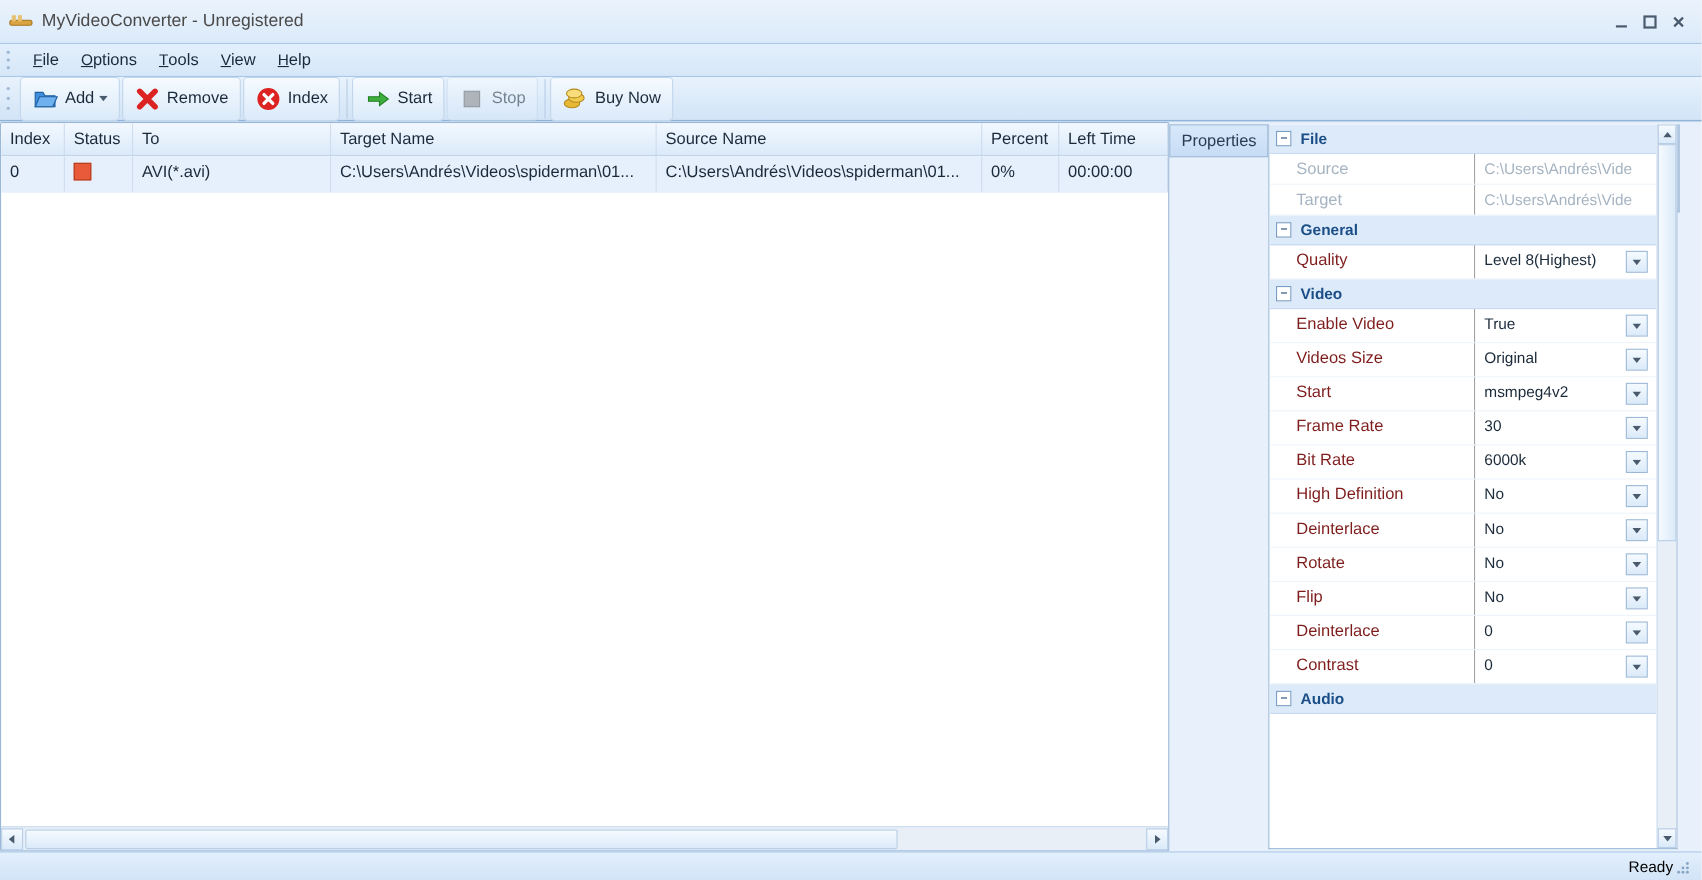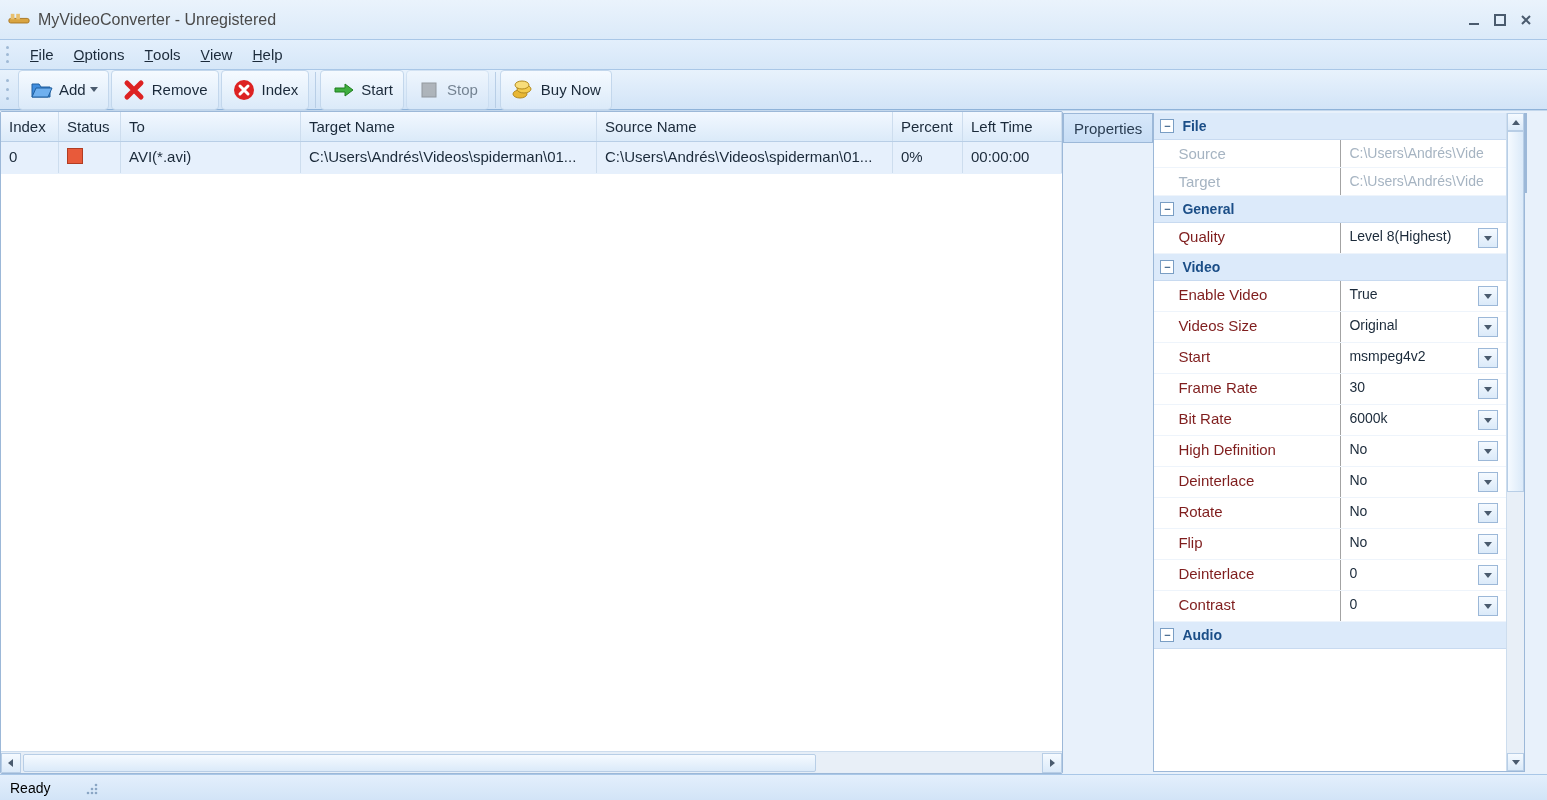--- a/index.html
+++ b/index.html
@@ -63,21 +63,21 @@
 .prop-row.readonly .pname, .prop-row.readonly .pval{ color:#a6b4c2; }
 .prop-row .pval{ flex:1; padding:5px 8px; color:#1b2a3a; font-size:15px; white-space:nowrap; overflow:hidden; text-overflow:ellipsis; border-left:1px solid #a3a3a3; display:flex; }
 .prop-row .pval .text{ flex:1; overflow:hidden; text-overflow:ellipsis; }
 .prop-row .dd{ width:20px; height:20px; background:linear-gradient(#f5faff,#dbeaf9); border:1px solid #9cb8d8; display:flex; align-items:center; justify-content:center; margin-left:4px; }
 .prop-vscroll{ width:18px; background:#e8eff7; border-left:1px solid #cdddee; display:flex; flex-direction:column; }
 .prop-vscroll .arrow{ height:18px; background:linear-gradient(#f5faff,#dbeaf9); border:1px solid #b8cee6; display:flex; align-items:center; justify-content:center; }
 .prop-vscroll .track{ flex:1; position:relative; }
 .prop-vscroll .thumb{ position:absolute; top:0; left:0; width:100%; height:58%; background:linear-gradient(90deg,#f5faff,#dbeaf9); border:1px solid #b8cee6; }
 .prop-detail{ height:80px; border:1px solid #9cb8d8; border-top:none; background:#eaf3fc; }
 
-.statusbar { height: 26px; background: linear-gradient(#e3effc,#d2e4f7); border-top:1px solid #a9c7e7; display:flex; align-items:center; padding:0 10px; justify-content:flex-start;gap:33px; }
+.statusbar { height: 26px; background: linear-gradient(#e3effc,#d2e4f7); border-top:1px solid #a9c7e7; display:flex; align-items:center; padding:0 10px; justify-content:flex-end; }
 .statusbar .grip-corner{ width:16px; height:16px; }
 
 svg { display:block; }
 </style>
 </head>
 <body>
 
 <div class="titlebar">
   <span class="app-icon">
     <svg viewBox="0 0 24 16">

